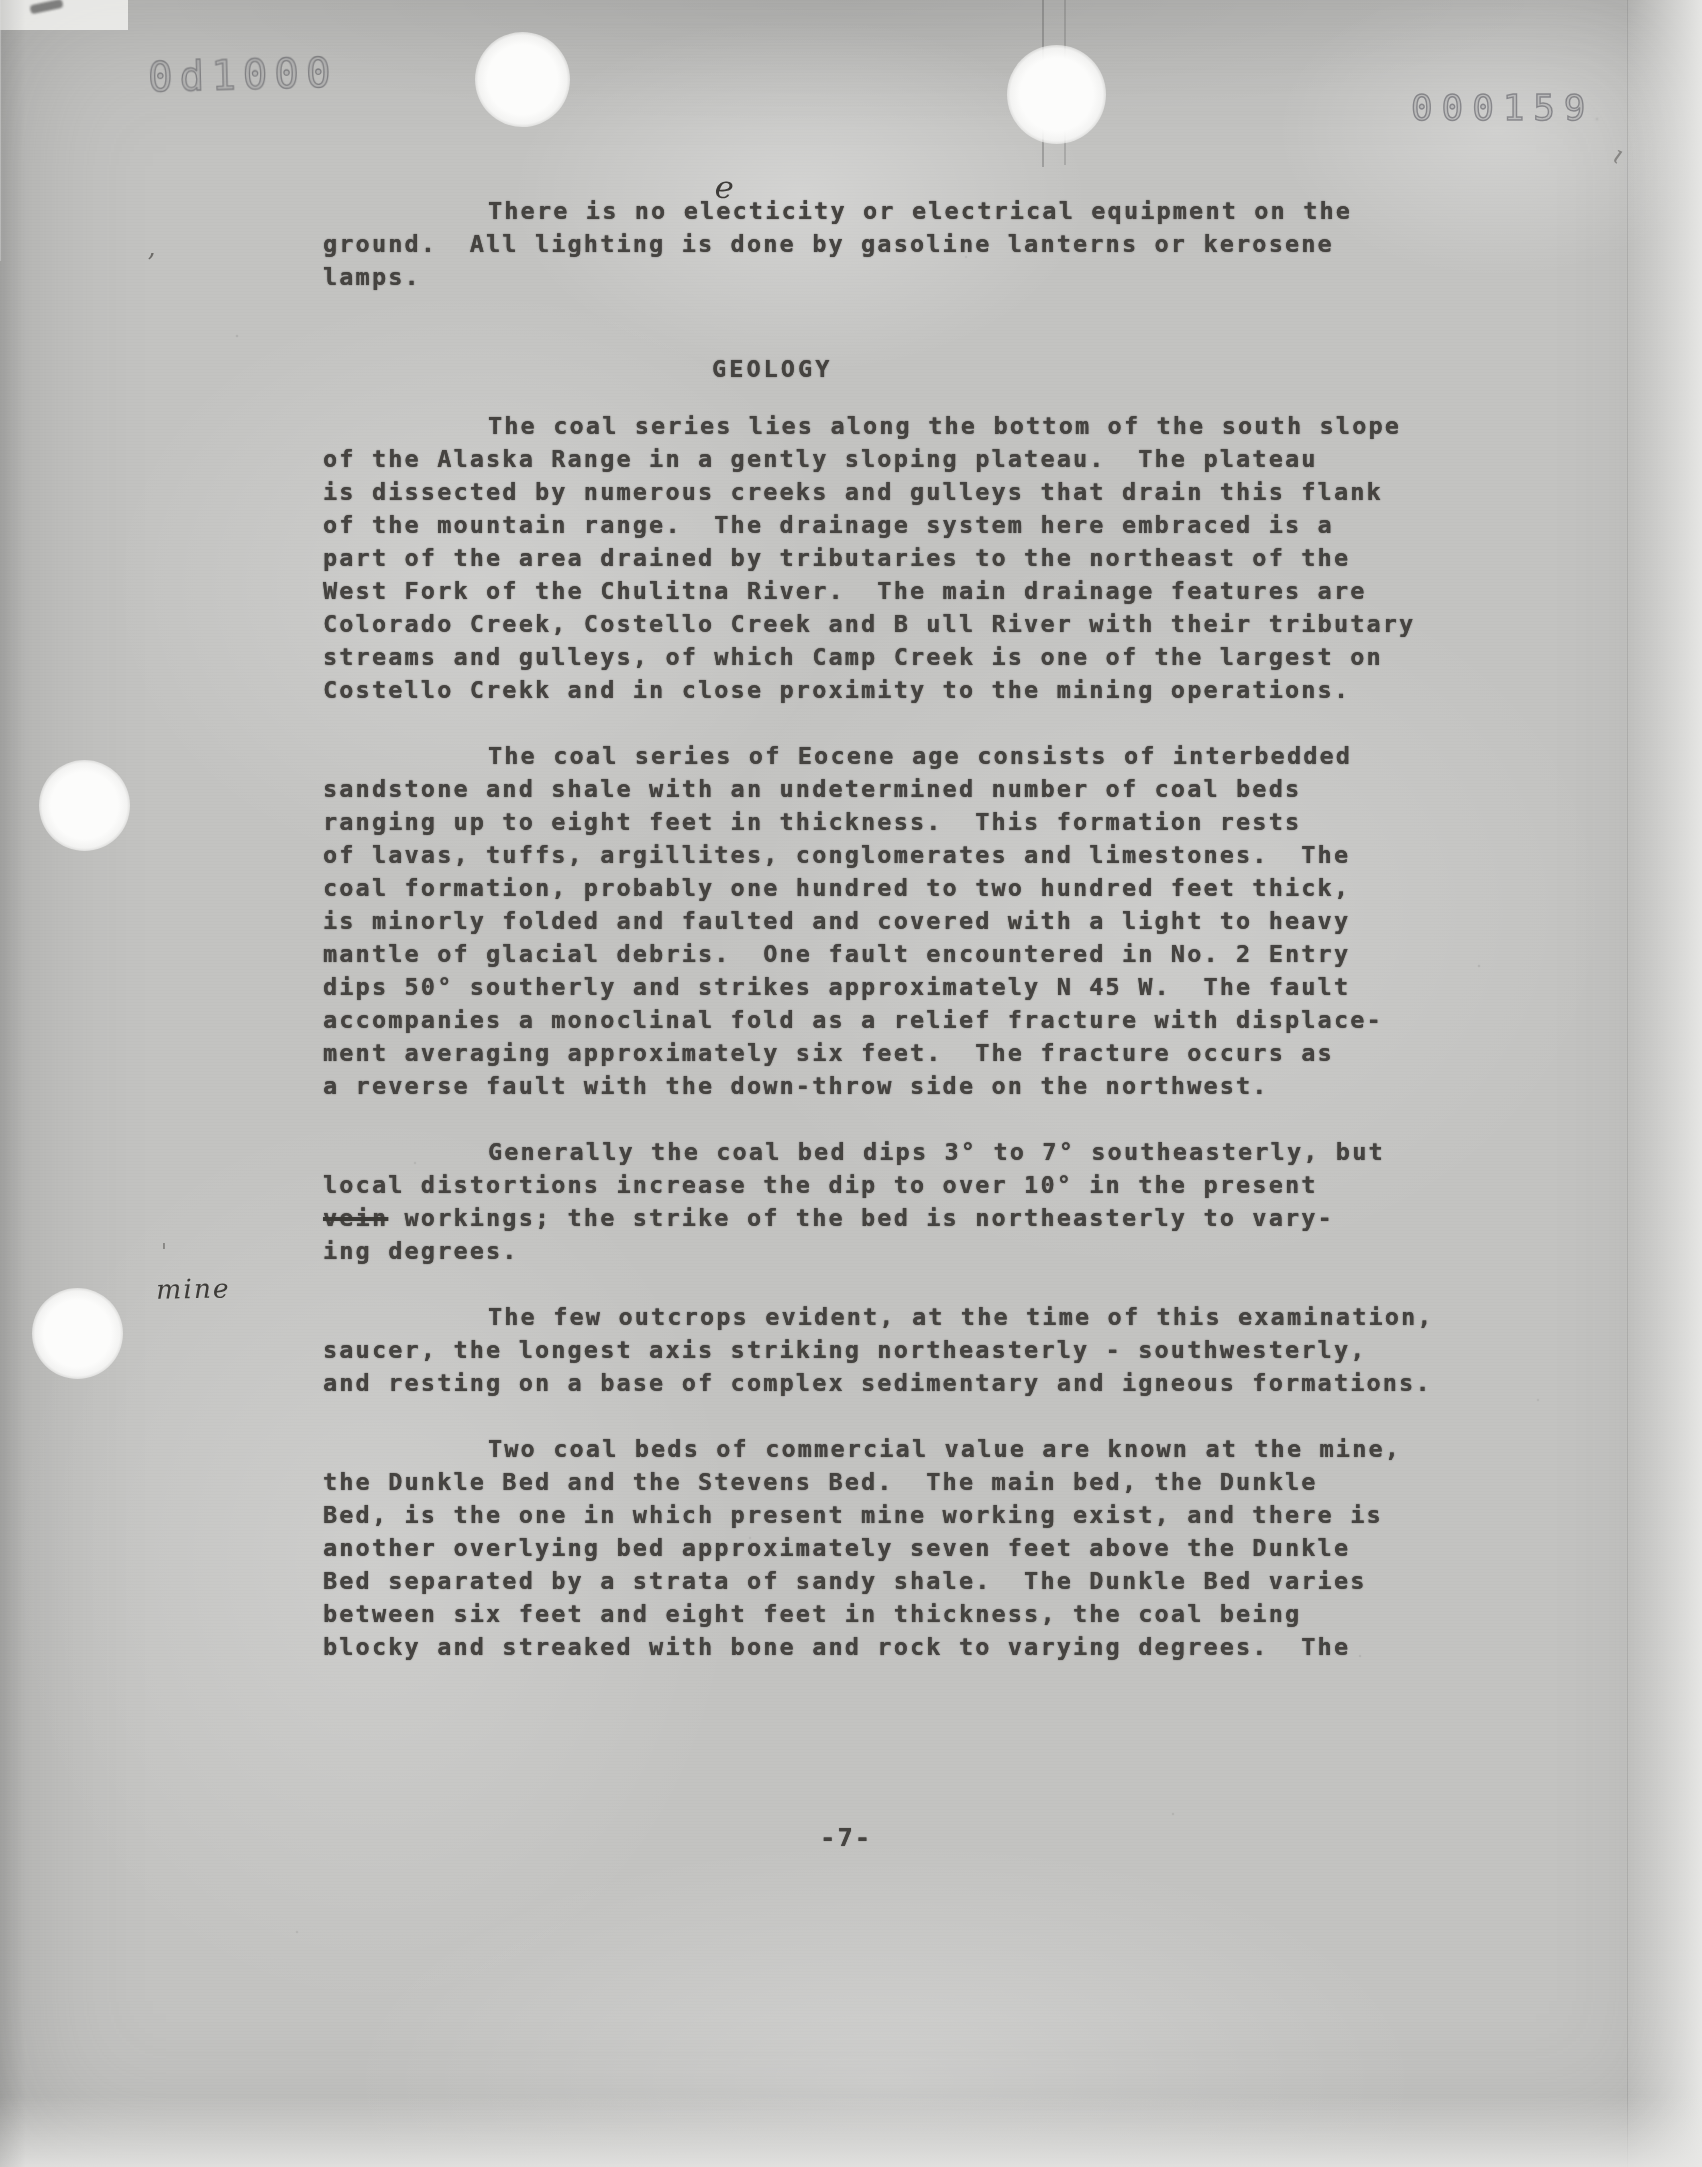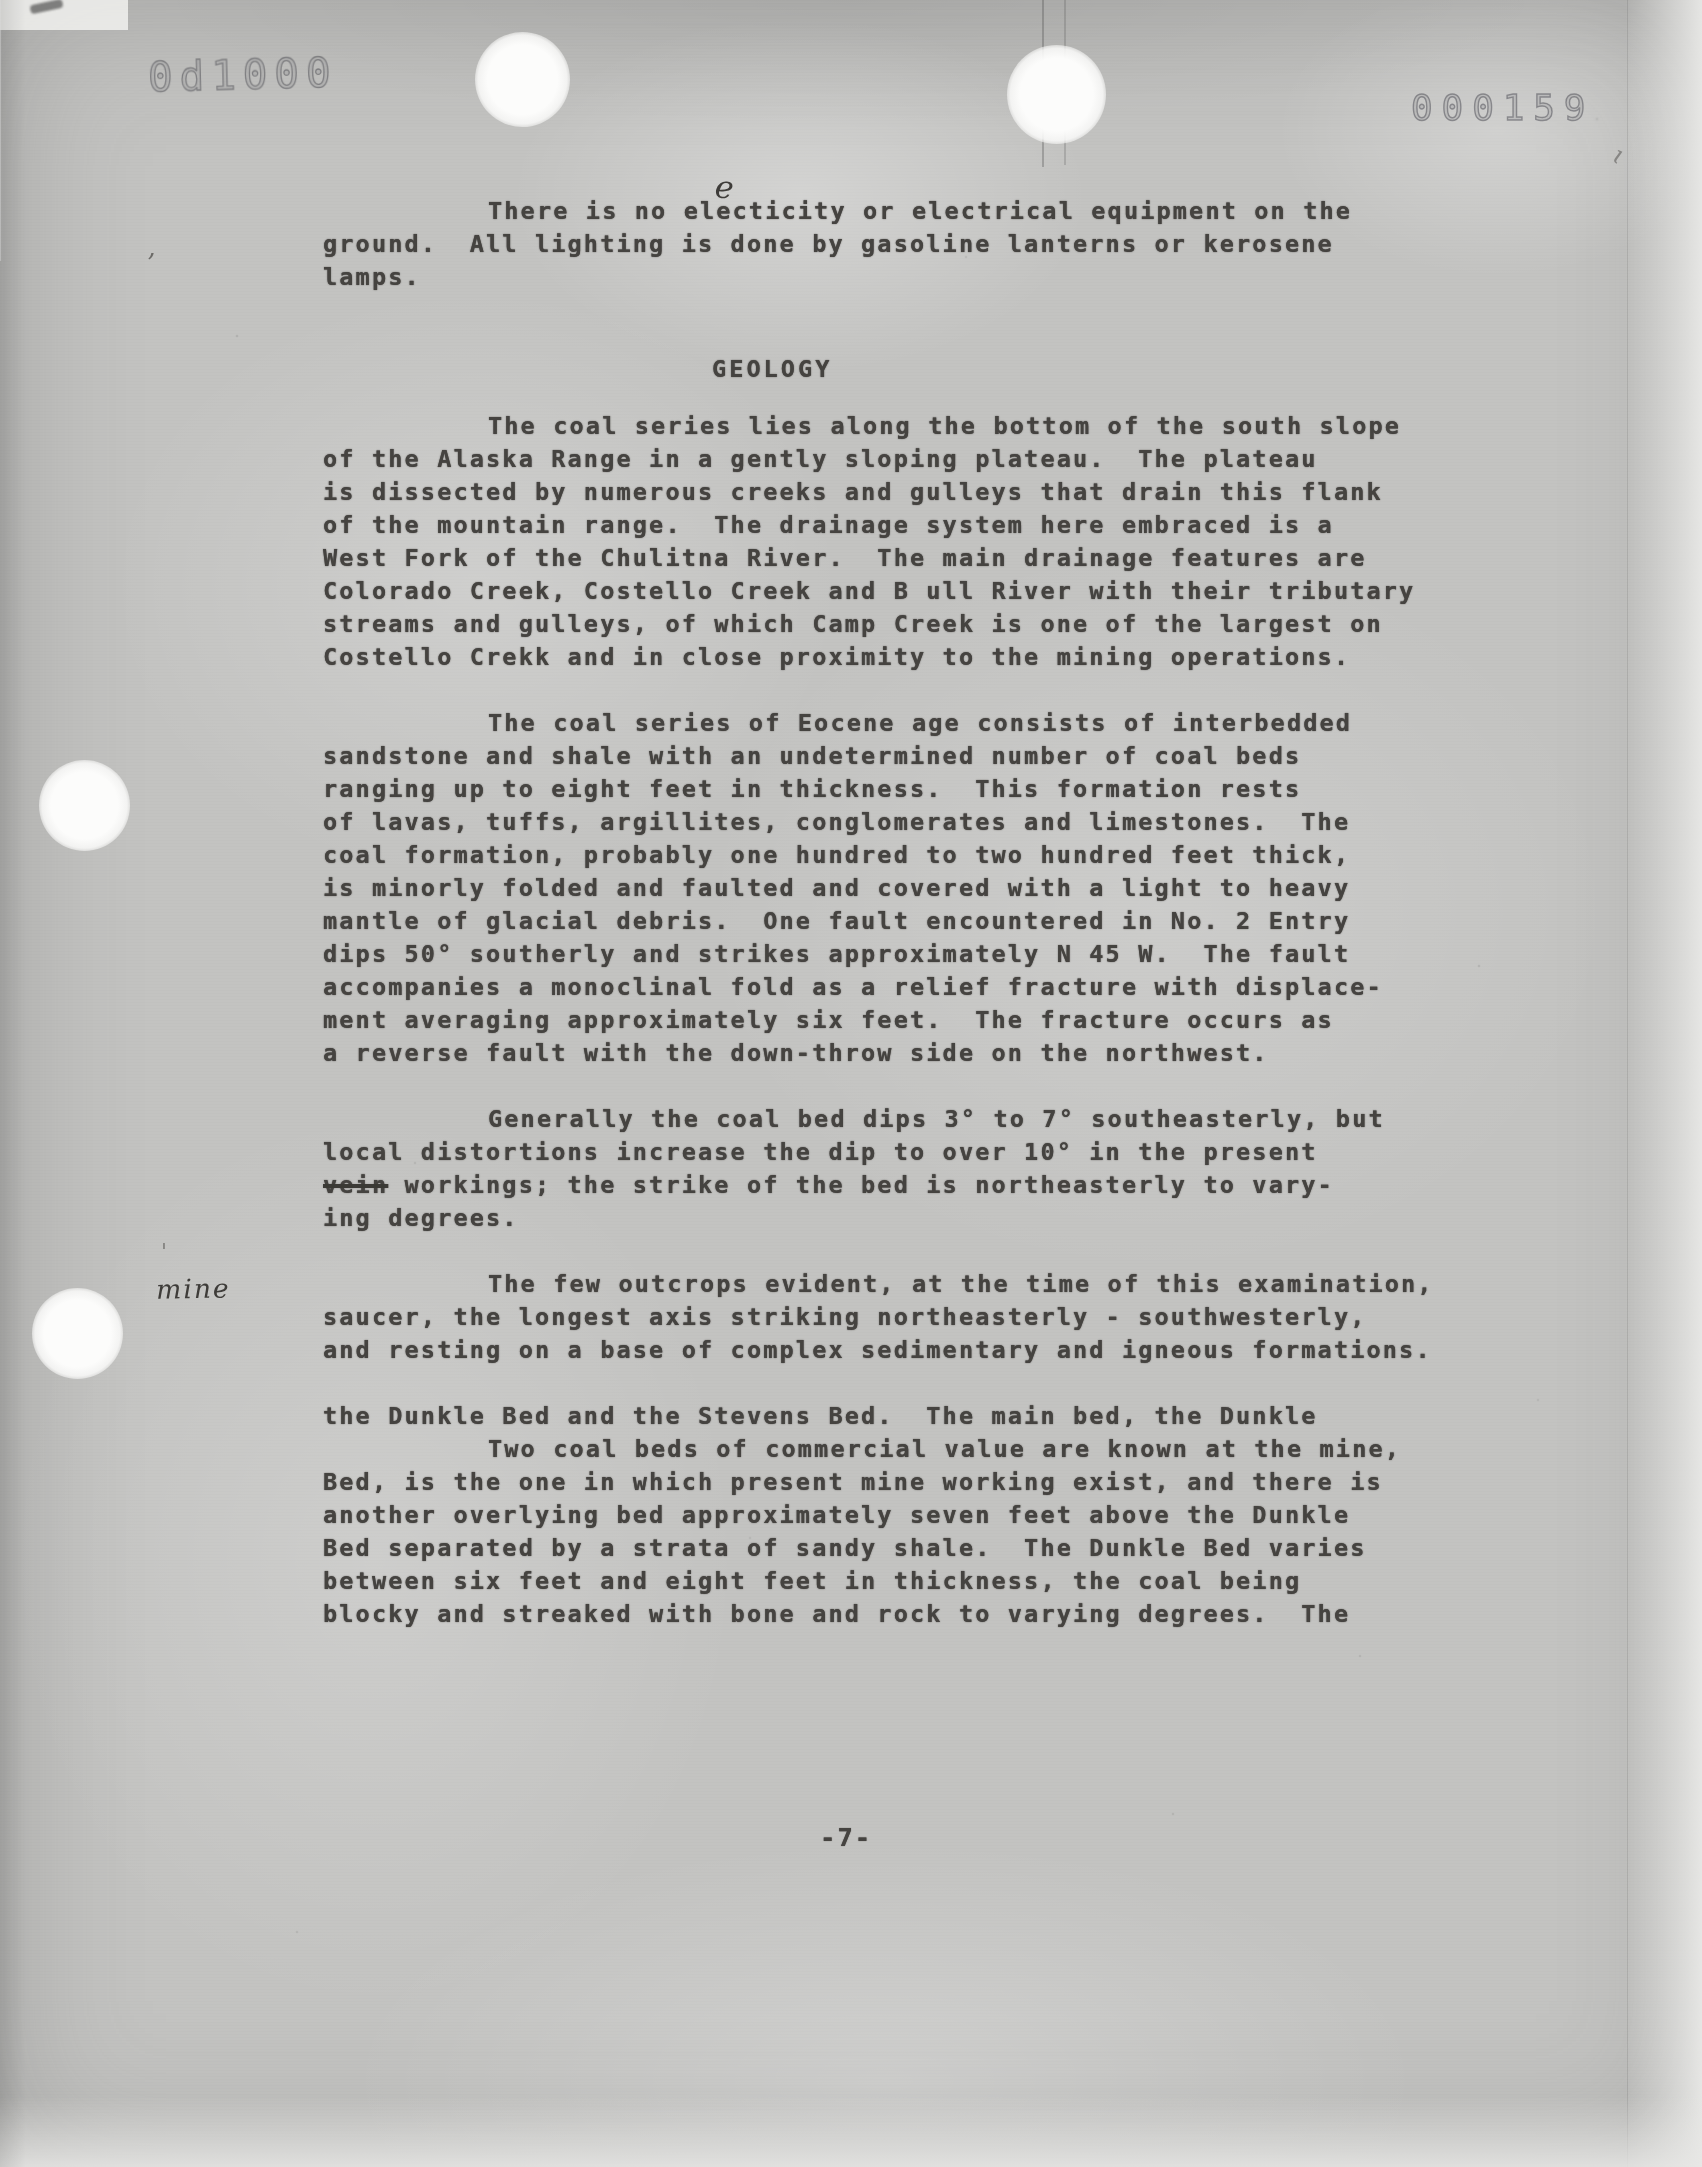--- a/index.html
+++ b/index.html
@@ -123,20 +123,21 @@
         <div class="line first">There is no electicity or electrical equipment on the</div>
         <div class="line">ground.  All lighting is done by gasoline lanterns or kerosene</div>
         <div class="line">lamps.</div>
       </div>
       <div class="doc-heading">GEOLOGY</div>
       <div class="para">
         <div class="line first">The coal series lies along the bottom of the south slope</div>
         <div class="line">of the Alaska Range in a gently sloping plateau.  The plateau</div>
         <div class="line">is dissected by numerous creeks and gulleys that drain this flank</div>
         <div class="line">of the mountain range.  The drainage system here embraced is a</div>
+        <div class="line">part of the area drained by tributaries to the northeast of the</div>
         <div class="line">West Fork of the Chulitna River.  The main drainage features are</div>
         <div class="line">Colorado Creek, Costello Creek and B ull River with their tributary</div>
         <div class="line">streams and gulleys, of which Camp Creek is one of the largest on</div>
         <div class="line">Costello Crekk and in close proximity to the mining operations.</div>
       </div>
       <div class="para">
         <div class="line first">The coal series of Eocene age consists of interbedded</div>
         <div class="line">sandstone and shale with an undetermined number of coal beds</div>
         <div class="line">ranging up to eight feet in thickness.  This formation rests</div>
         <div class="line">of lavas, tuffs, argillites, conglomerates and limestones.  The</div>
@@ -153,22 +154,22 @@
         <div class="line">local distortions increase the dip to over 10° in the present</div>
         <div class="line"><span class="strike">vein</span><span> workings; the strike of the bed is northeasterly to vary-</span></div>
         <div class="line">ing degrees.</div>
       </div>
       <div class="para">
         <div class="line first">The few outcrops evident, at the time of this examination,</div>
         <div class="line">saucer, the longest axis striking northeasterly - southwesterly,</div>
         <div class="line">and resting on a base of complex sedimentary and igneous formations.</div>
       </div>
       <div class="para">
+        <div class="line first">Two coal beds of commercial value are known at the mine,</div>
         <div class="line">the Dunkle Bed and the Stevens Bed.  The main bed, the Dunkle</div>
-        <div class="line first">Two coal beds of commercial value are known at the mine,</div>
         <div class="line">Bed, is the one in which present mine working exist, and there is</div>
         <div class="line">another overlying bed approximately seven feet above the Dunkle</div>
         <div class="line">Bed separated by a strata of sandy shale.  The Dunkle Bed varies</div>
         <div class="line">between six feet and eight feet in thickness, the coal being</div>
         <div class="line">blocky and streaked with bone and rock to varying degrees.  The</div>
       </div>
     </div>
 
   <div class="handwriting inserted-letter">e</div>
   <div class="handwriting margin-word">mine</div>

